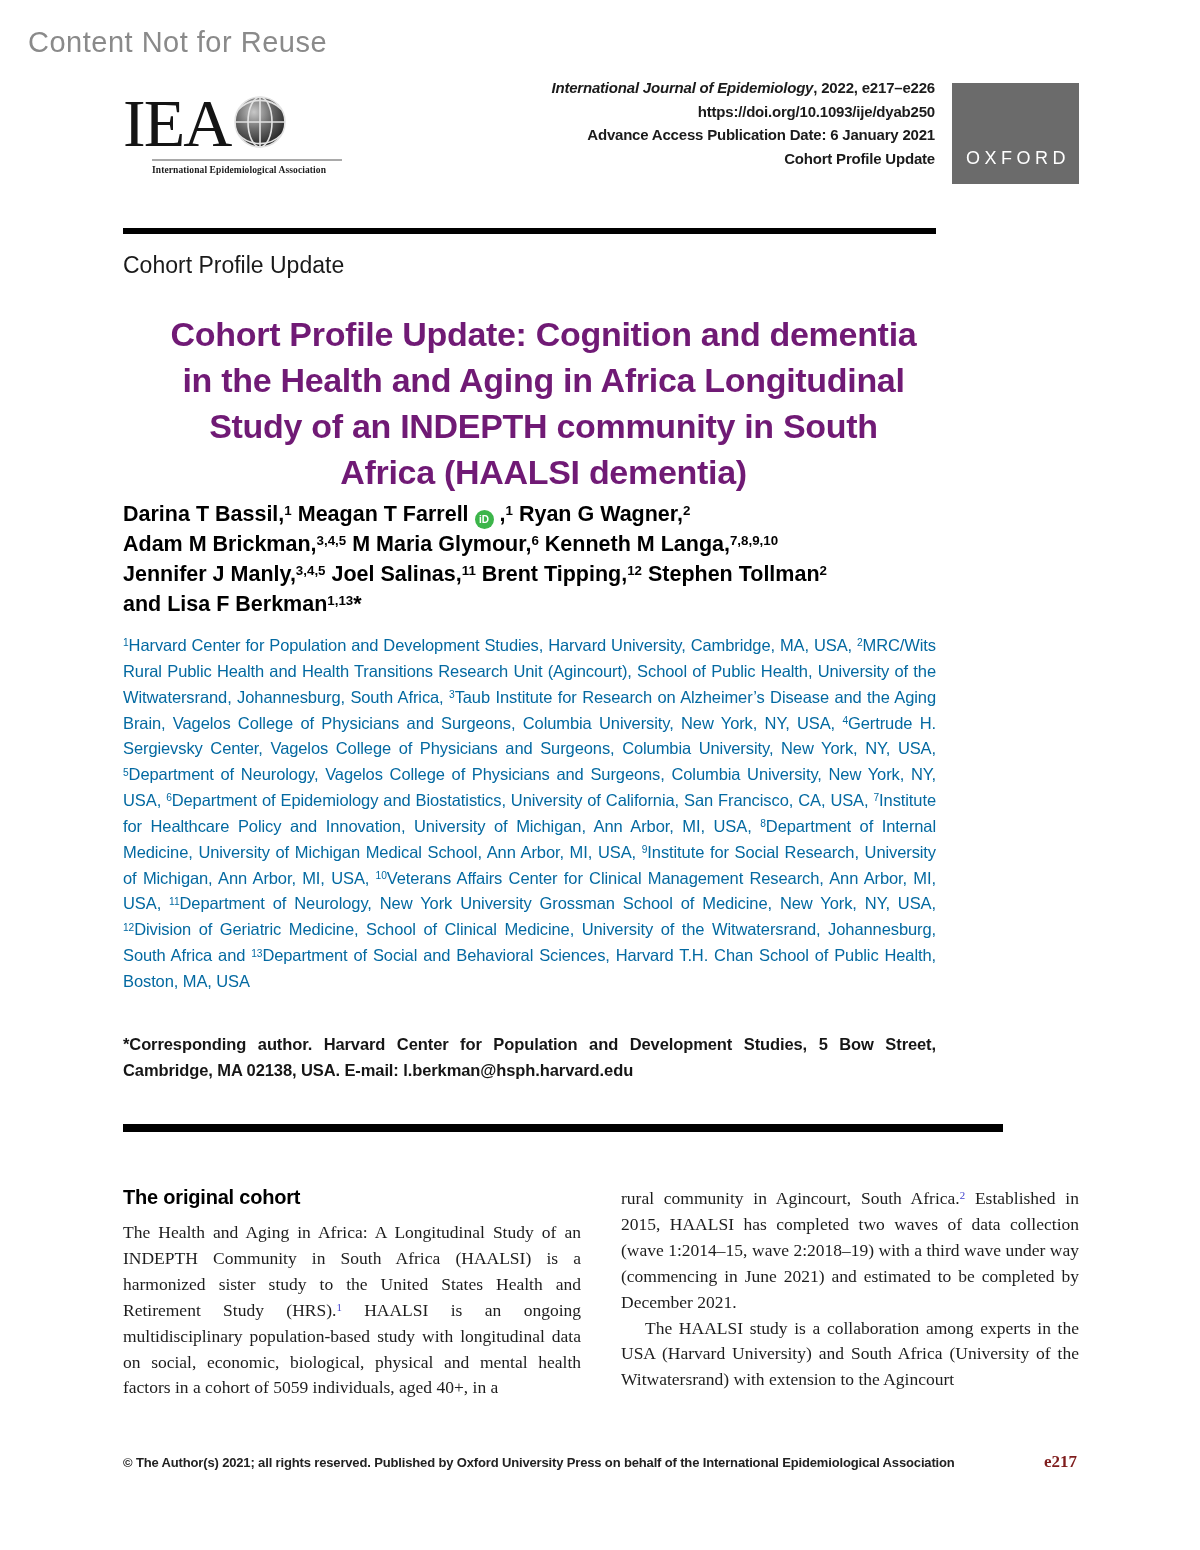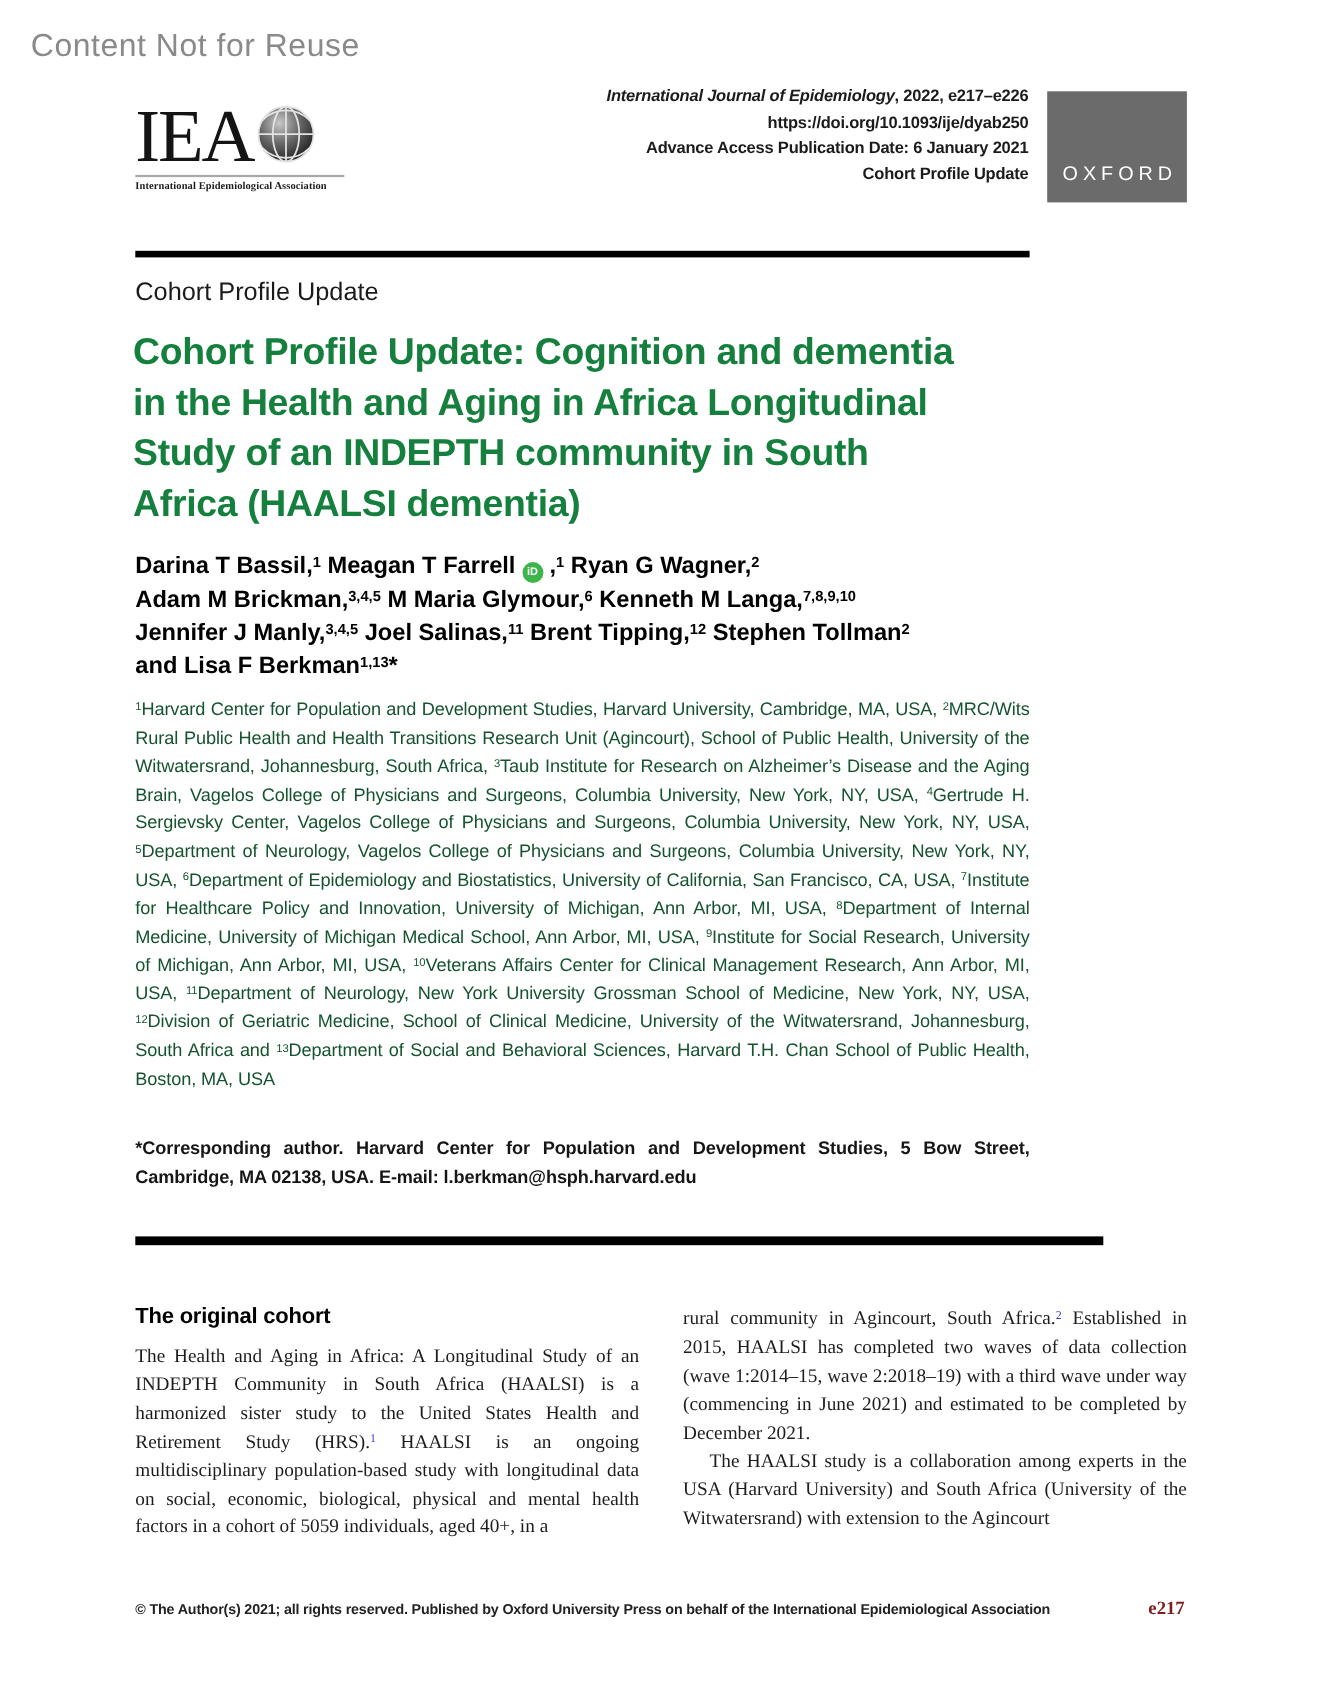--- a/index.html
+++ b/index.html
@@ -20,21 +20,21 @@
   .logo { left:123px; top:90px; width:200px; }
   .logo-row { display:flex; align-items:center; height:66px; }
   .logo-text {
     font-family:"Liberation Serif", serif; font-size:68px; line-height:62px;
     letter-spacing:-2px; color:#141414;
   }
   .globe-icon { margin-left:3px; margin-top:2px; }
   .logo-caption {
     margin-top:3px; border-top:2px solid #a9a9a9; padding-top:4px;
     font-family:"Liberation Serif", serif; font-weight:bold; font-size:9.5px;
-    letter-spacing:0.1px; white-space:nowrap; color:#1c1c1c; width:190px;
+    letter-spacing:0.1px; white-space:nowrap; color:#1c1c1c; width:190px;margin-left:29px;
   }
 
   
   .header-meta {
     right:265px; top:76px; text-align:right; font-size:15px; font-weight:bold;
     line-height:23.5px; color:#1b1b1b; letter-spacing:-0.2px;
   }
   .header-meta .it { font-style:italic;margin-top:42px; }
 
   .oxford-badge {
@@ -44,39 +44,39 @@
     padding-bottom:15px; padding-left:5px;
     font-size:18px; letter-spacing:4.5px; font-weight:500;
   }
 
   .rule-top    { left:123px; top:228px; width:813px; height:6px; background:#000; }
   .rule-bottom { left:123px; top:1124px; width:880px; height:8px; background:#000; }
 
   .section-label { left:123px; top:252px; font-size:23px; color:#1a1a1a; }
 
   .article-title {
-    left:121px; top:297px; width:845px; font-size:34px; line-height:46px;
-    font-weight:bold; letter-spacing:-0.3px; white-space:pre-line; color:#15803d;
+    left:121px; top:311px; width:845px; font-size:34px; line-height:46px;
+    font-weight:bold; letter-spacing:-0.3px; white-space:pre-line; color:#701a75;text-align:center;
   }
 
   .authors { left:123px; top:499px; width:860px; font-size:21.5px; font-weight:bold; line-height:30px; color:#000; }
 
   sup.sup { font-size:62%; line-height:0; position:relative; top:-0.45em; vertical-align:baseline; }
   .ref { color:var(--ref-blue,#3d3dcc); }
 
   .orcid {
     display:inline-block; width:19px; height:19px; border-radius:50%;
     background:var(--orcid-green,#3cb54a); color:#fff; font-size:10px;
     font-weight:bold; text-align:center; line-height:19px; vertical-align:-2px;
     letter-spacing:0;
   }
 
   .affiliations {
     left:123px; top:633px; width:813px; font-size:16.5px; line-height:25.85px;
-    text-align:justify; color:#14532d; letter-spacing:-0.1px;
+    text-align:justify; color:#0369a1; letter-spacing:-0.1px;
   }
   .corresponding {
     left:123px; top:1031px; width:813px; font-size:16.5px; font-weight:bold;
     line-height:26px; text-align:justify; color:#161616; letter-spacing:-0.1px;
   }
   .received { left:123px; top:1089px; font-size:14px; font-weight:bold; color:#222; letter-spacing:-0.1px; }
 
   .col-left  { left:123px; top:1186px; width:458px; }
   .col-right { left:621px; top:1186px; width:458px; }
   .body-heading { font-size:20px; font-weight:bold; color:#000; margin-bottom:11px; letter-spacing:-0.2px; }

